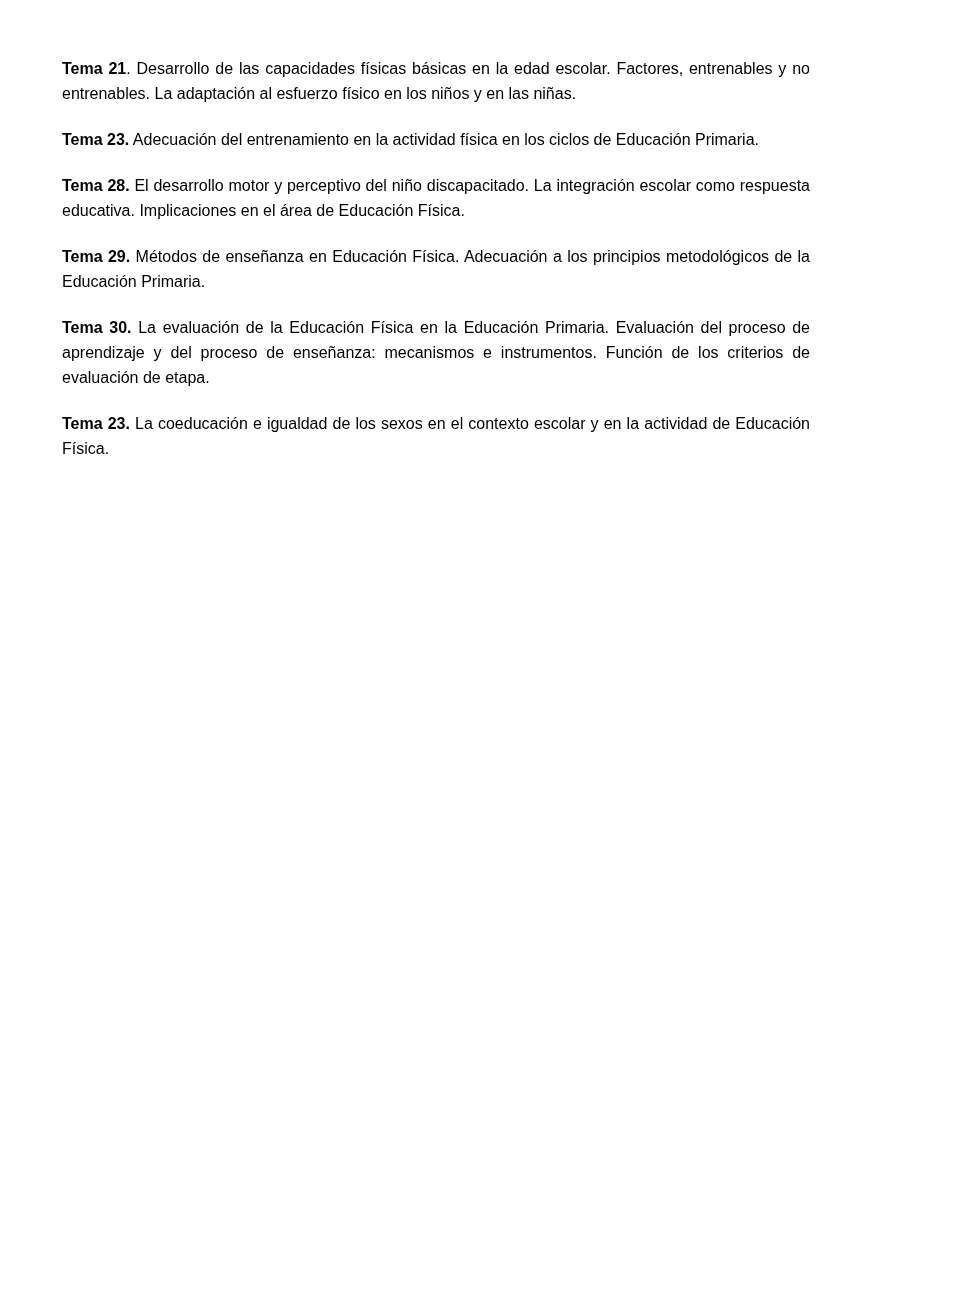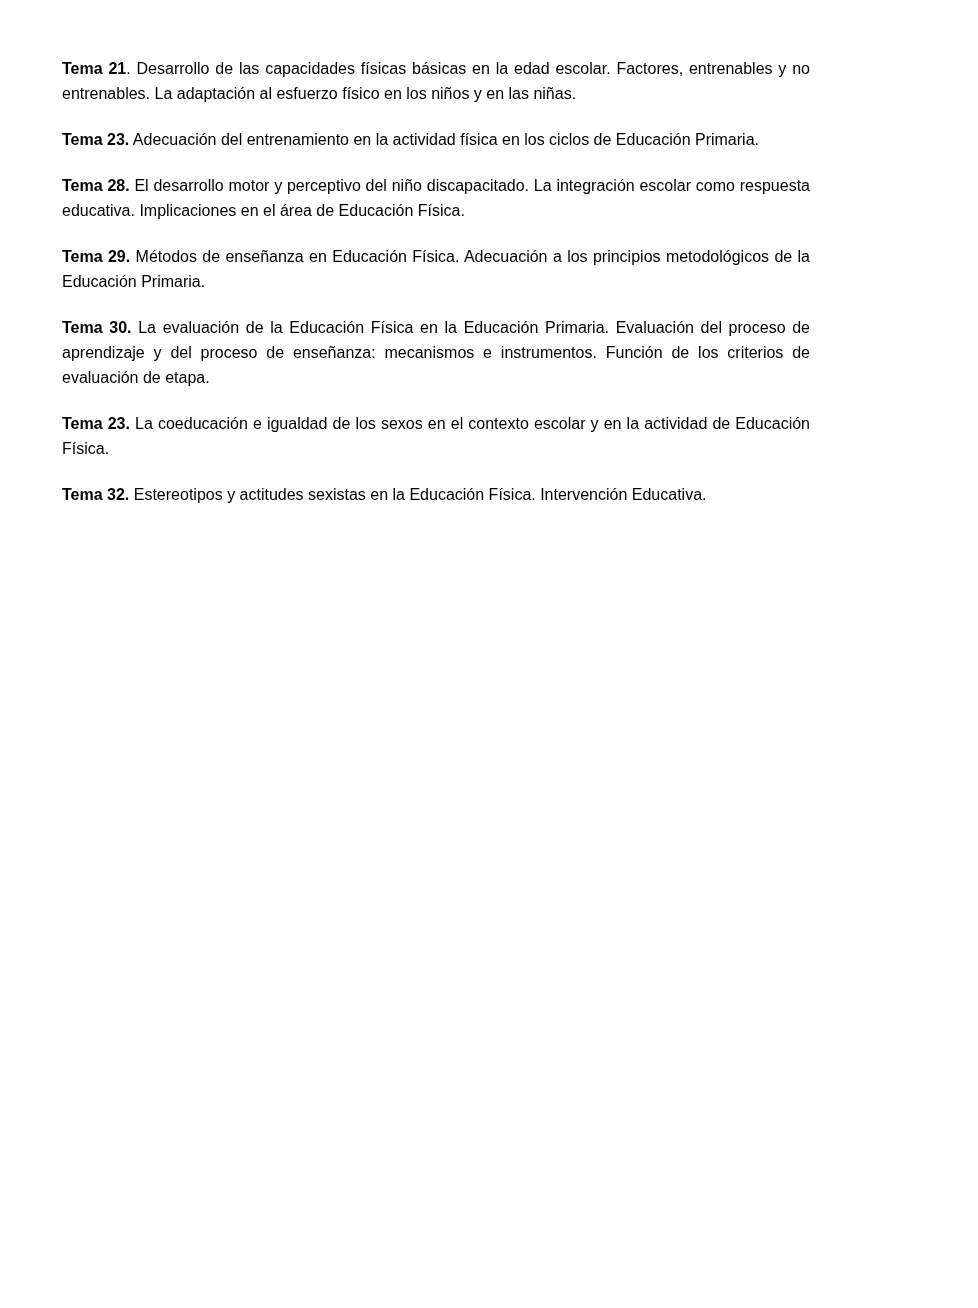--- a/index.html
+++ b/index.html
@@ -44,15 +44,14 @@
 
 
   <p class="topic"><span class="label">Tema 28.</span><span> El desarrollo motor y perceptivo del niño discapacitado. La integración escolar como respuesta educativa. Implicaciones en el área de Educación Física.</span></p>
 
   <p class="topic"><span class="label">Tema 29.</span><span> Métodos de enseñanza en Educación Física. Adecuación a los principios metodológicos de la Educación Primaria.</span></p>
 
   <p class="topic"><span class="label">Tema 30.</span><span> La evaluación de la Educación Física en la Educación Primaria. Evaluación del proceso de aprendizaje y del proceso de enseñanza: mecanismos e instrumentos. Función de los criterios de evaluación de etapa.</span></p>
 
   <p class="topic"><span class="label">Tema 23.</span><span> La coeducación e igualdad de los sexos en el contexto escolar y en la actividad de Educación Física.</span></p>
 
-  <p class="topic"><span class="label">Tema 32.</span><span> Estereotipos y actitudes sexistas en la Educación Física. Intervención Educativa.</span></p>
 
 </div>
 
 </body></html>

